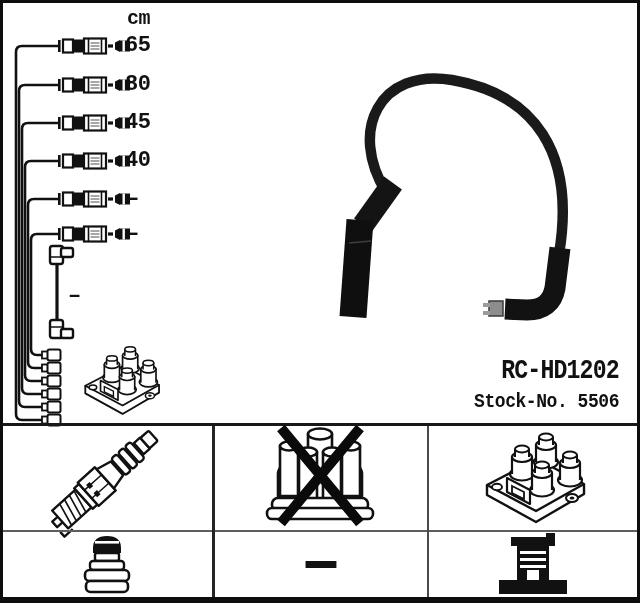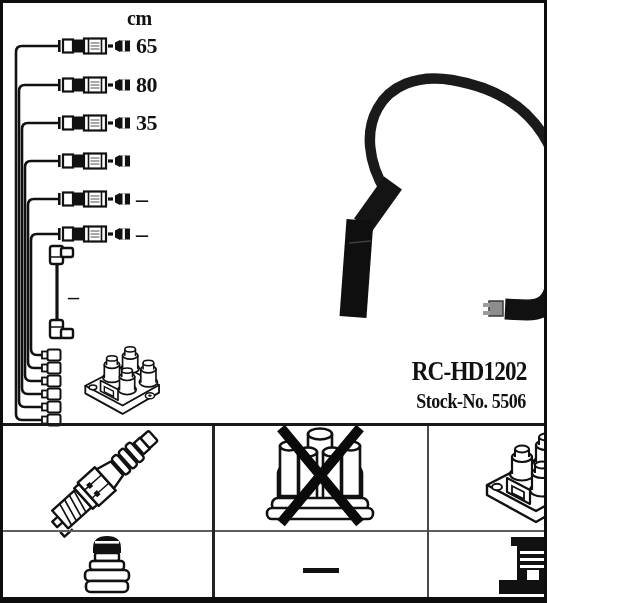--- a/index.html
+++ b/index.html
@@ -1,27 +1,27 @@
 <!DOCTYPE html>
 <html><head>
 <meta charset="utf-8">
 <style>
   html,body{margin:0;padding:0;background:#ffffff;}
   .stage{
-    position:relative;width:547px;height:603px;background:#ffffff;
-    font-family:Liberation Serif, serif;color:#111;overflow:hidden;
+    position:relative;width:640px;height:603px;background:#ffffff;
+    font-family:Liberation Mono, monospace;color:#111;overflow:hidden;
   }
   .frame{
     position:absolute;inset:0;box-sizing:border-box;
     border:3px solid #0d0d0d;border-bottom-width:6px;pointer-events:none;z-index:6;
   }
   svg.canvas{position:absolute;left:0;top:0;z-index:1;}
   .txt{position:absolute;font-weight:bold;color:#111;z-index:3;white-space:nowrap;}
   .unit{left:127px;top:7px;font-size:20px;letter-spacing:-0.5px;}
-  .len{left:136px;width:60px;font-size:22px;line-height:26px;letter-spacing:-0.5px;}
+  .len{left:125px;width:60px;font-size:22px;line-height:26px;letter-spacing:-0.5px;}
   .len.dash{font-size:24px;}
   .coil-dash{left:68px;top:284px;font-size:22px;line-height:26px;}
   .model{right:21px;top:356px;font-size:27px;letter-spacing:-1px;transform:scaleX(0.86);transform-origin:right center;line-height:30px;}
   .stock{right:21px;top:390px;font-size:20px;letter-spacing:-0.5px;transform:scaleX(0.9);transform-origin:right center;line-height:23px;}
   .gline{position:absolute;background:#181818;z-index:4;}
   .gline-top{left:3px;right:3px;top:423px;height:3px;}
   .gline-row{left:3px;right:3px;top:530px;height:2px;background:#5d5d5d;}
   .gline-col1{left:212px;top:426px;height:171px;width:3px;background:#242424;}
   .gline-col2{left:427px;top:426px;height:171px;width:2px;background:#4a4a4a;}
   .cell{position:absolute;z-index:5;}
@@ -199,21 +199,22 @@
         <rect x="520" y="565" width="26" height="3" fill="#fff"></rect>
         <rect x="527" y="570" width="12" height="10" fill="#fff"></rect>
         <rect x="499" y="580" width="68" height="14" fill="#111"></rect>
       </g>
     </g>
   </svg>
 
   <div class="txt unit">cm</div>
   <div class="txt len" style="top:33px">65</div>
   <div class="txt len" style="top:72px">80</div>
-  <div class="txt len" style="top:110px">35</div>
+  <div class="txt len" style="top:110px">45</div>
+  <div class="txt len" style="top:148px">40</div>
   <div class="txt len dash" style="top:186px">–</div>
   <div class="txt len dash" style="top:221px">–</div>
   <div class="txt coil-dash">–</div>
 
   <div class="txt model">RC-HD1202</div>
   <div class="txt stock">Stock-No. 5506</div>
 
   <div class="gline gline-top"></div>
   <div class="gline gline-row"></div>
   <div class="gline gline-col1"></div>

